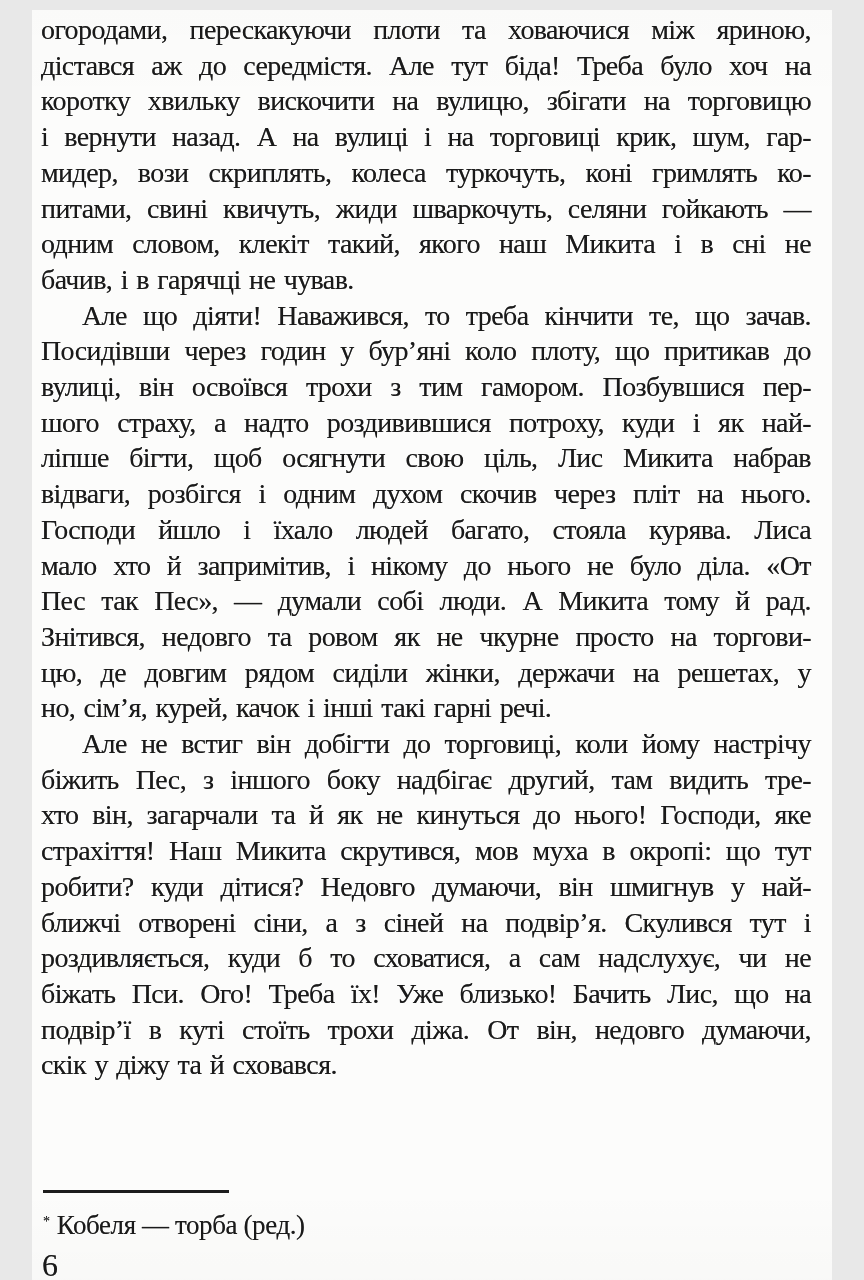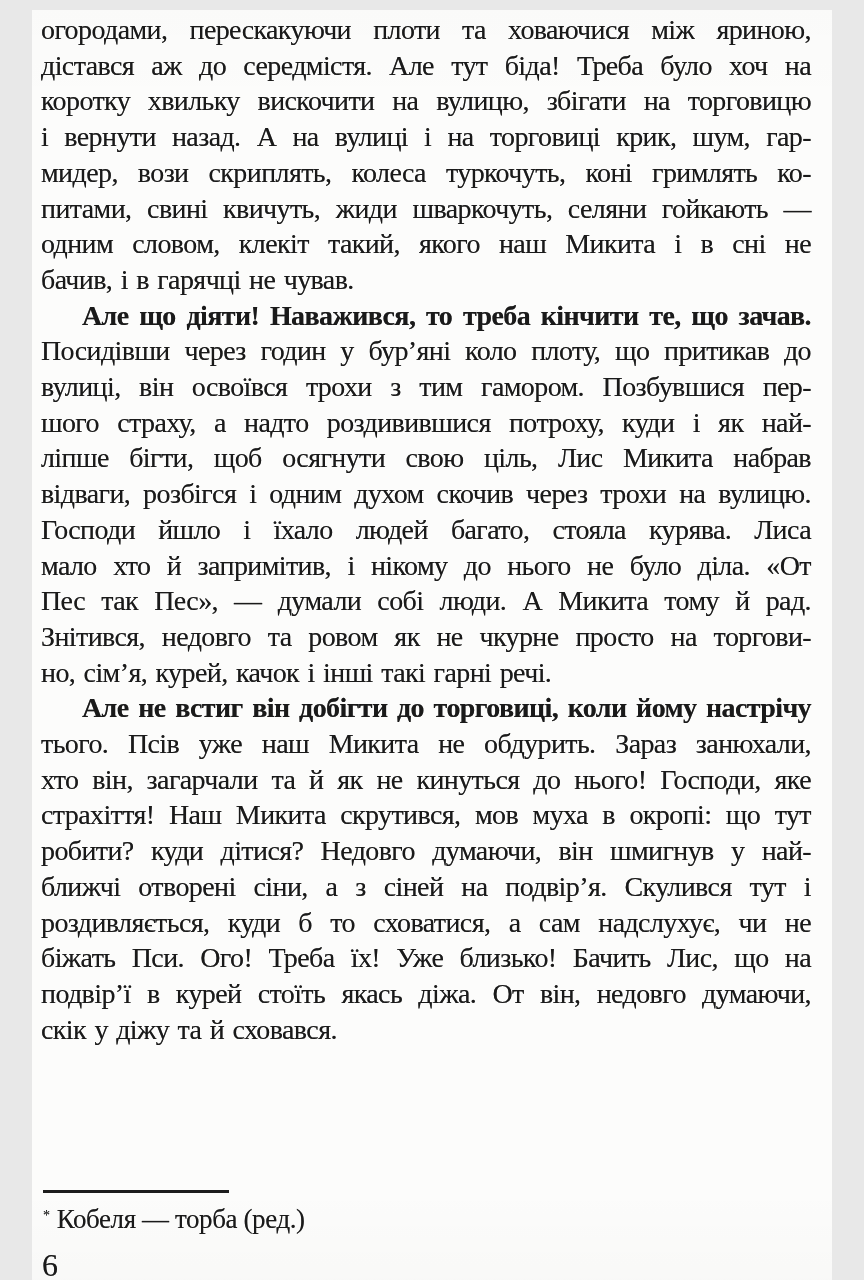--- a/index.html
+++ b/index.html
@@ -35,21 +35,20 @@
     line-height: 35.7px;
     letter-spacing: -0.6px;
     word-spacing: 2px;
     text-align: justify;
     text-align-last: justify;
     white-space: normal;
     text-shadow: 0 0 0.6px rgba(10,10,10,0.55);
   }
   .line.indent {
     text-indent: 41px;
-    font-weight: bold;
   }
   .line.last {
     text-align-last: left;
   }
   .line sup.fn-ref {
     font-size: 0.55em;
     vertical-align: 0.5em;
     letter-spacing: 0;
     line-height: 0;
   }
@@ -63,21 +62,21 @@
     display: block;
     width: 186px;
     height: 2.5px;
     background: #1d1d1d;
     border: none;
     margin: 0;
   }
   .footnote-line {
     margin-top: 5px;
     font-size: 27px;
-    line-height: 34px;
+    line-height: 46px;
     letter-spacing: -0.4px;
     text-shadow: 0 0 0.6px rgba(10,10,10,0.5);
   }
   .footnote-line sup {
     font-size: 0.52em;
     vertical-align: 0.62em;
   }
   .footnote-line .fn-body {
     margin-left: 7px;
   }
@@ -106,37 +105,38 @@
         <div class="line">питами, свині квичуть, жиди шваркочуть, селяни гойкають —</div>
         <div class="line">одним словом, клекіт такий, якого наш Микита і в сні не</div>
         <div class="line last">бачив, і в гарячці не чував.</div>
       </div>
       <div class="para">
         <div class="line indent">Але що діяти! Наважився, то треба кінчити те, що зачав.</div>
         <div class="line">Посидівши через годин у бур’яні коло плоту, що притикав до</div>
         <div class="line">вулиці, він освоївся трохи з тим гамором. Позбувшися пер-</div>
         <div class="line">шого страху, а надто роздивившися потроху, куди і як най-</div>
         <div class="line">ліпше бігти, щоб осягнути свою ціль, Лис Микита набрав</div>
-        <div class="line">відваги, розбігся і одним духом скочив через трохи на вулицю.</div>
+        <div class="line">відваги, розбігся і одним духом скочив через пліт на нього.</div>
         <div class="line">Господи йшло і їхало людей багато, стояла курява. Лиса</div>
         <div class="line">мало хто й запримітив, і нікому до нього не було діла. «От</div>
         <div class="line">Пес так Пес»,  — думали собі люди. А Микита тому й рад.</div>
         <div class="line">Знітився, недовго та ровом як не чкурне просто на торгови-</div>
+        <div class="line">цю, де довгим рядом сиділи жінки, держачи на решетах, у</div>
         <div class="line last">но, сім’я, курей, качок і інші такі гарні речі.</div>
       </div>
       <div class="para">
         <div class="line indent">Але не встиг він добігти до торговиці, коли йому настрічу</div>
-        <div class="line">тього. Псів уже наш Микита не обдурить. Зараз занюхали,</div>
+        <div class="line">біжить Пес, з іншого боку надбігає другий, там видить тре-</div>
         <div class="line">хто він, загарчали та й як не кинуться до нього! Господи, яке</div>
         <div class="line">страхіття! Наш Микита скрутився, мов муха в окропі: що тут</div>
         <div class="line">робити? куди дітися? Недовго думаючи, він шмигнув у най-</div>
         <div class="line">ближчі отворені сіни, а з сіней на подвір’я. Скулився тут і</div>
         <div class="line">роздивляється, куди б то сховатися, а сам надслухує, чи не</div>
         <div class="line">біжать Пси. Ого! Треба їх! Уже близько! Бачить Лис, що на</div>
-        <div class="line">подвір’ї в курей стоїть якась діжа. От він, недовго думаючи,</div>
+        <div class="line">подвір’ї в куті стоїть трохи діжа. От він, недовго думаючи,</div>
         <div class="line last">скік у діжу та й сховався.</div>
       </div>
     </div>
 
   <div class="footnote">
     <span class="footnote-rule"></span>
     <div class="footnote-line">
       <sup>*</sup><span class="fn-body">Кобеля — торба (ред.)</span>
     </div>
   </div>

